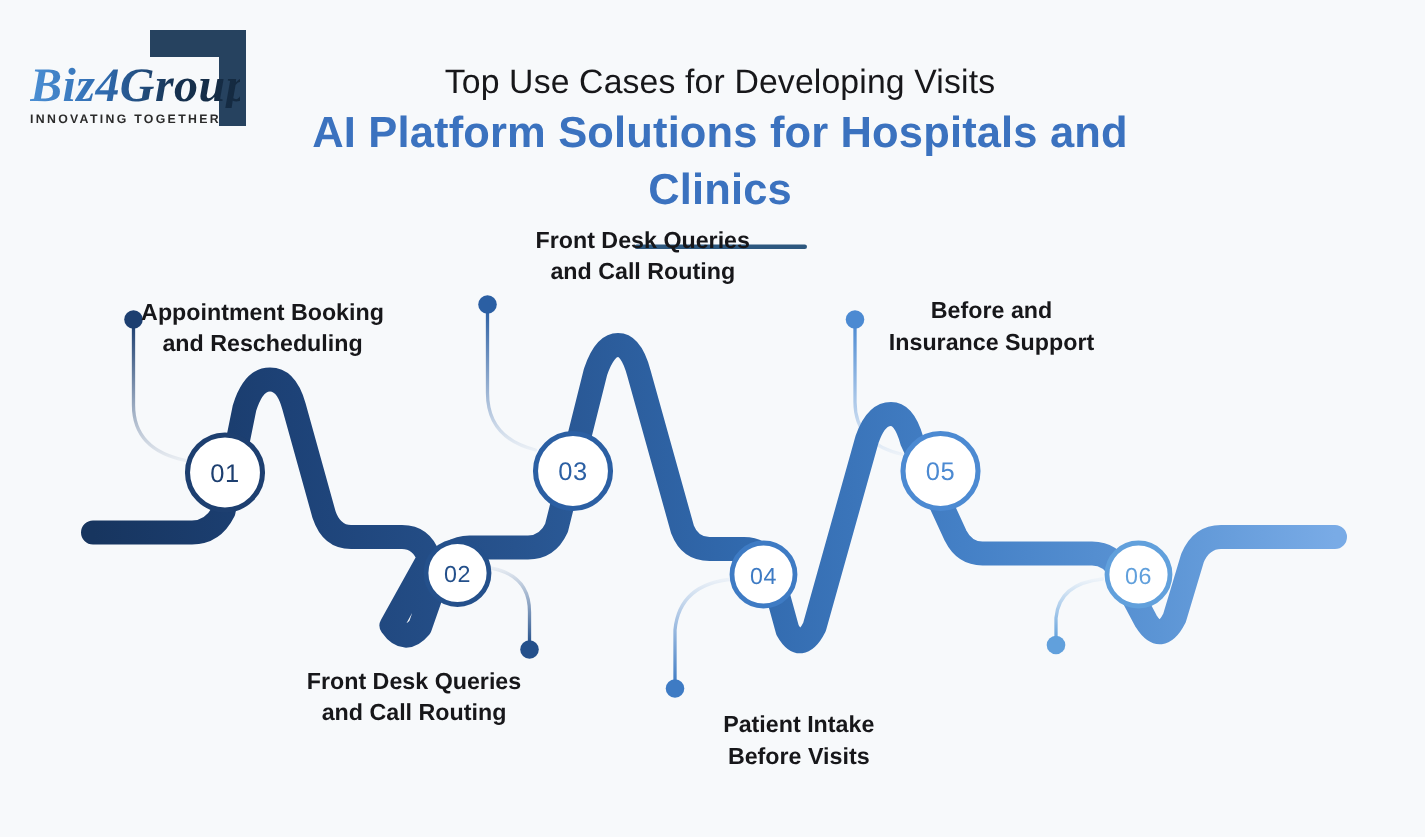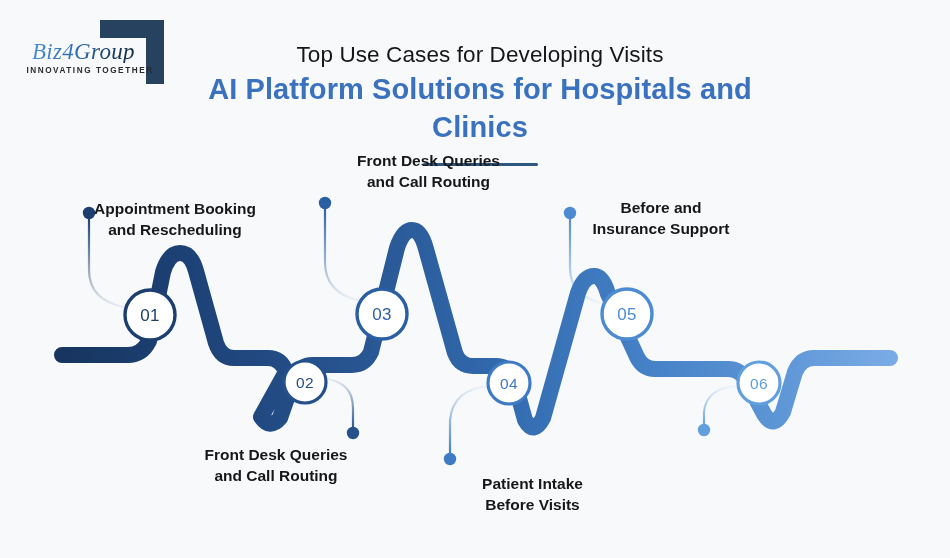--- a/index.html
+++ b/index.html
@@ -15,31 +15,30 @@
   .logo{position:absolute;left:18px;top:18px;width:170px;height:72px;}
   .logo-mark{
     position:absolute;left:80px;top:0px;width:68px;height:68px;
   }
   .logo-text{
     position:absolute;left:2px;top:22px;width:140px;
     text-align:left;
   }
   .logo-word{
     font-family:"Liberation Serif", serif;
-    font-style:italic;font-weight:400;font-size:23px;
+    font-style:italic;font-weight:700;font-size:32px;
     letter-spacing:.3px;line-height:1;
     background:linear-gradient(90deg,#4b8fd4 0%,#2f6bb0 35%,#16314f 70%,#14293f 100%);
     -webkit-background-clip:text;background-clip:text;color:transparent;
     white-space:nowrap;
-    margin-left:12px;
   }
   .logo-tag{
     font-family:"Liberation Sans", sans-serif;
     font-size:8.2px;font-weight:700;letter-spacing:1.55px;
-    color:#2b2b2b;margin-top:3px;white-space:nowrap;text-align:center;
+    color:#2b2b2b;margin-top:3px;white-space:nowrap;
   }
 
   
   .title-wrap{position:absolute;left:190px;top:40px;width:580px;text-align:center;}
   .title-1{
     font-size:22.5px;font-weight:400;color:#17171a;letter-spacing:.1px;
     line-height:1.3;
   }
   .title-2{
     font-size:29px;font-weight:700;color:#3b72bf;letter-spacing:.1px;

